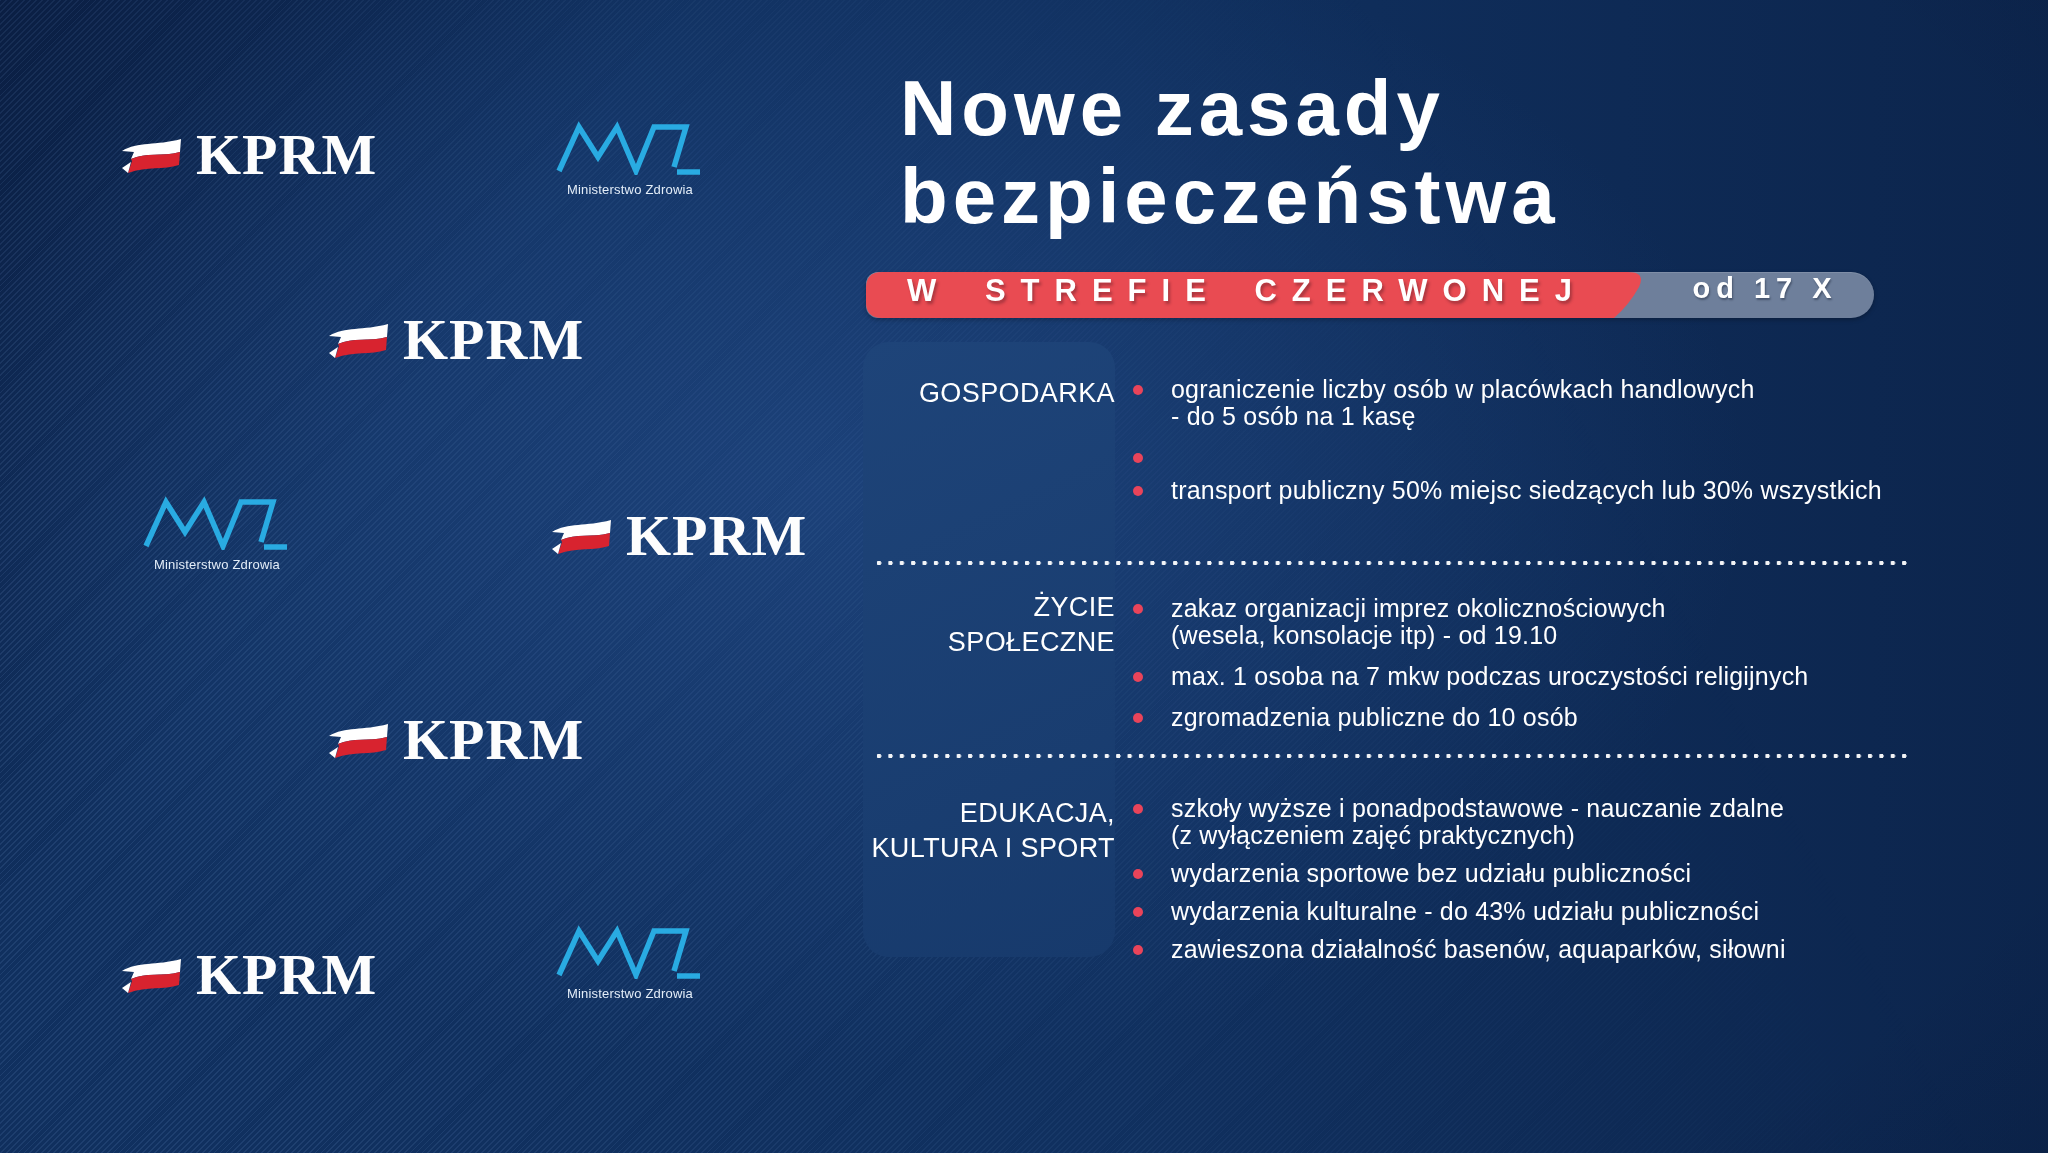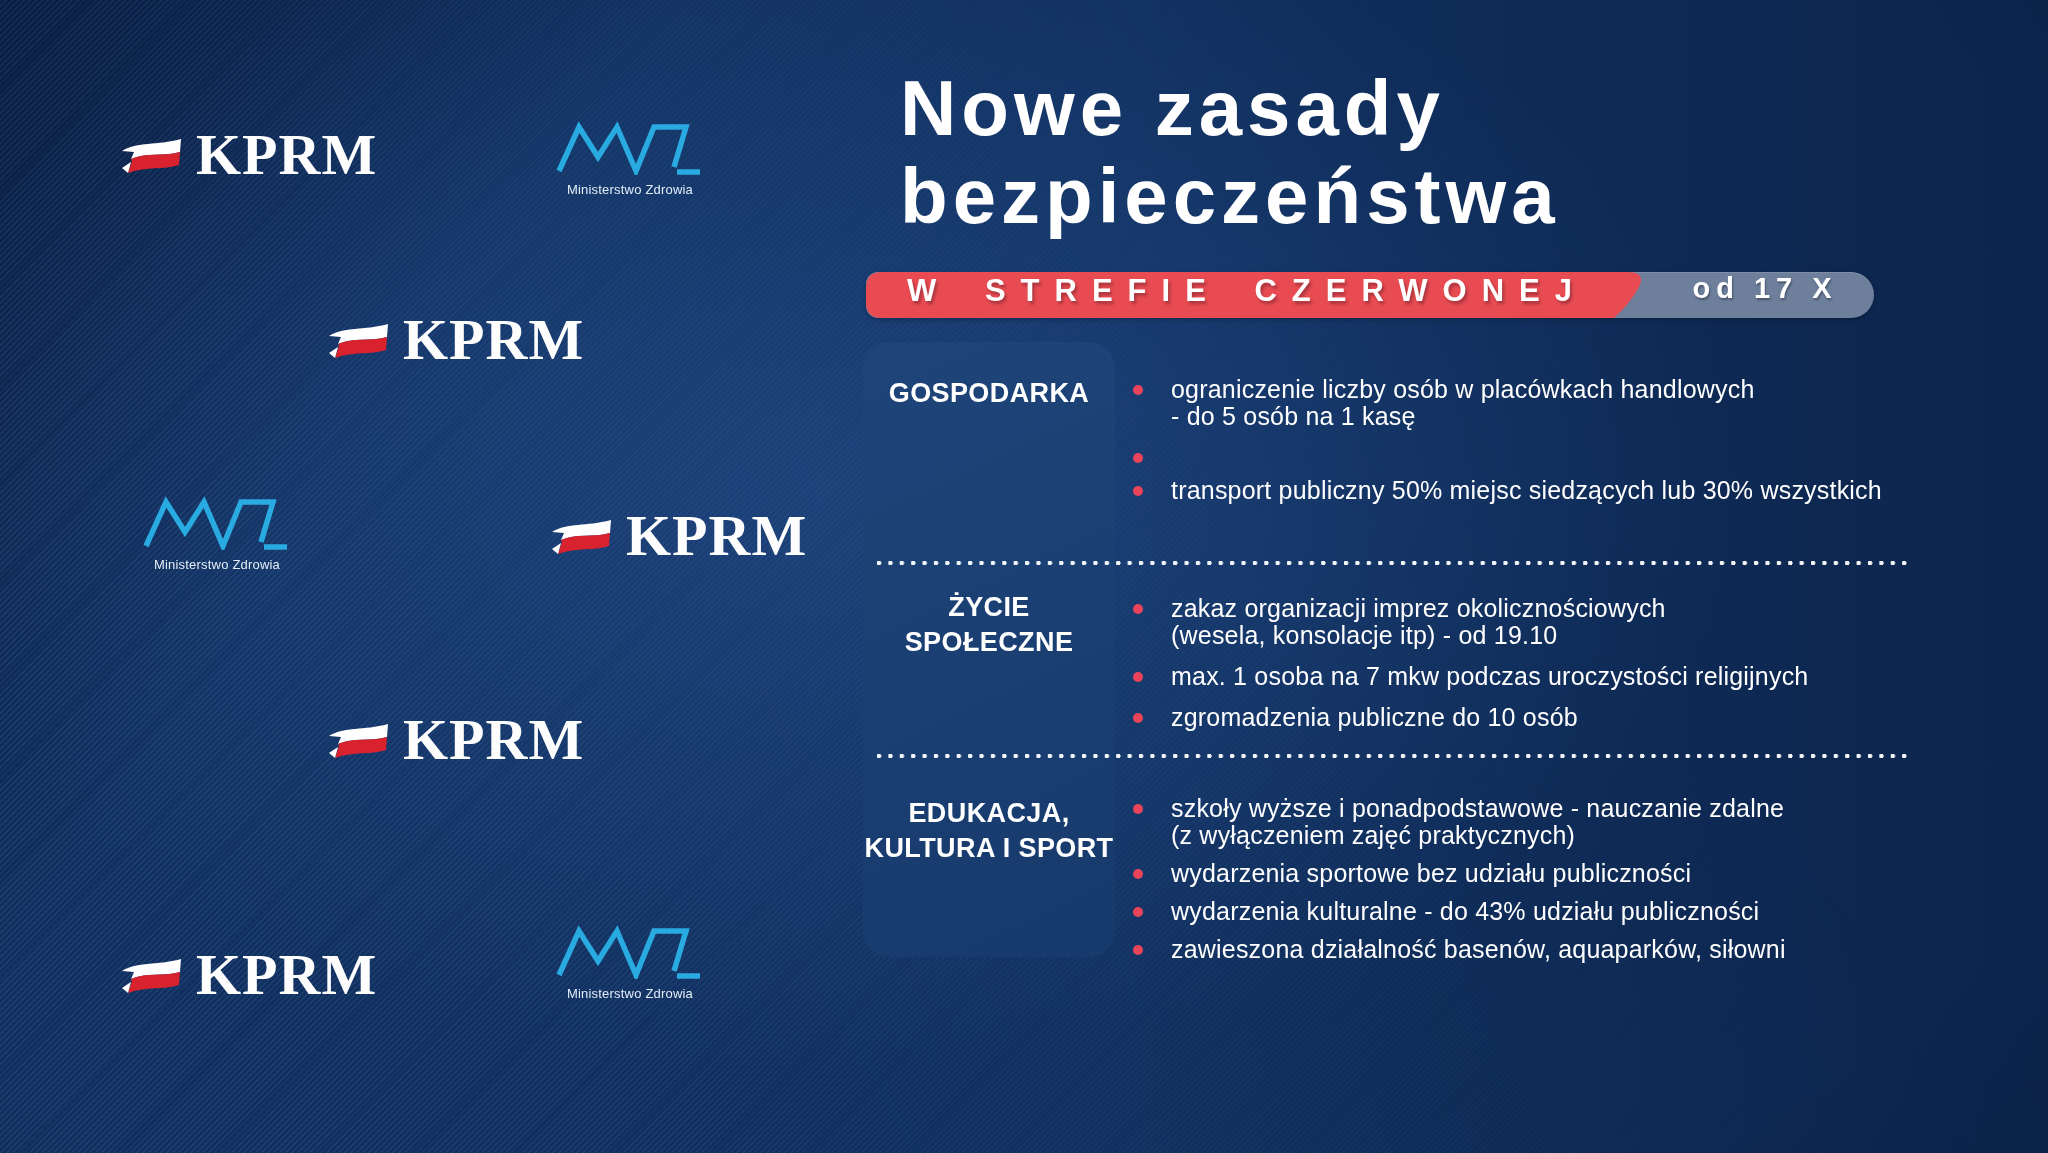--- a/index.html
+++ b/index.html
@@ -48,21 +48,21 @@
     align-items:center;justify-content:center;font-weight:700;font-size:29px;letter-spacing:6px;
     white-space:nowrap;text-shadow:1px 2px 2px rgba(15,25,45,.4);}
 
   
   .panel{position:absolute;left:863px;top:342px;width:252px;height:615px;border-radius:26px;
     background:linear-gradient(155deg,#1e4479 0%,#173a6c 100%);}
   .dots{position:absolute;left:876px;width:1034px;height:6px;background-repeat:repeat-x;
     background-image:radial-gradient(circle at 3px 3px, rgba(255,255,255,.95) 2.1px, rgba(255,255,255,0) 2.5px);
     background-size:11.4px 6px;}
   .dots.d1{top:560px;} .dots.d2{top:753px;}
-  .sec-h{position:absolute;left:863px;width:252px;text-align:center;font-weight:700;
+  .sec-h{position:absolute;left:863px;width:252px;text-align:right;font-weight:400;
     font-size:27px;line-height:35px;letter-spacing:.4px;white-space:pre-line;color:#fff;}
   .sec-h.h1{top:376px;} .sec-h.h2{top:590px;} .sec-h.h3{top:796px;}
   .blist{position:absolute;left:1133px;width:830px;}
   .blist.l1{top:376px;} .blist.l2{top:595px;} .blist.l3{top:795px;}
   .bullet{display:flex;gap:28px;margin-bottom:14px;}
   .blist.l3 .bullet{margin-bottom:11px;}
   .bullet .dot{flex:0 0 auto;width:10px;height:10px;border-radius:50%;background:#E9445A;margin-top:9px;}
   .bullet .btext{font-size:25px;line-height:27px;letter-spacing:.2px;white-space:pre-line;color:#fff;}
 </style>
 </head>

